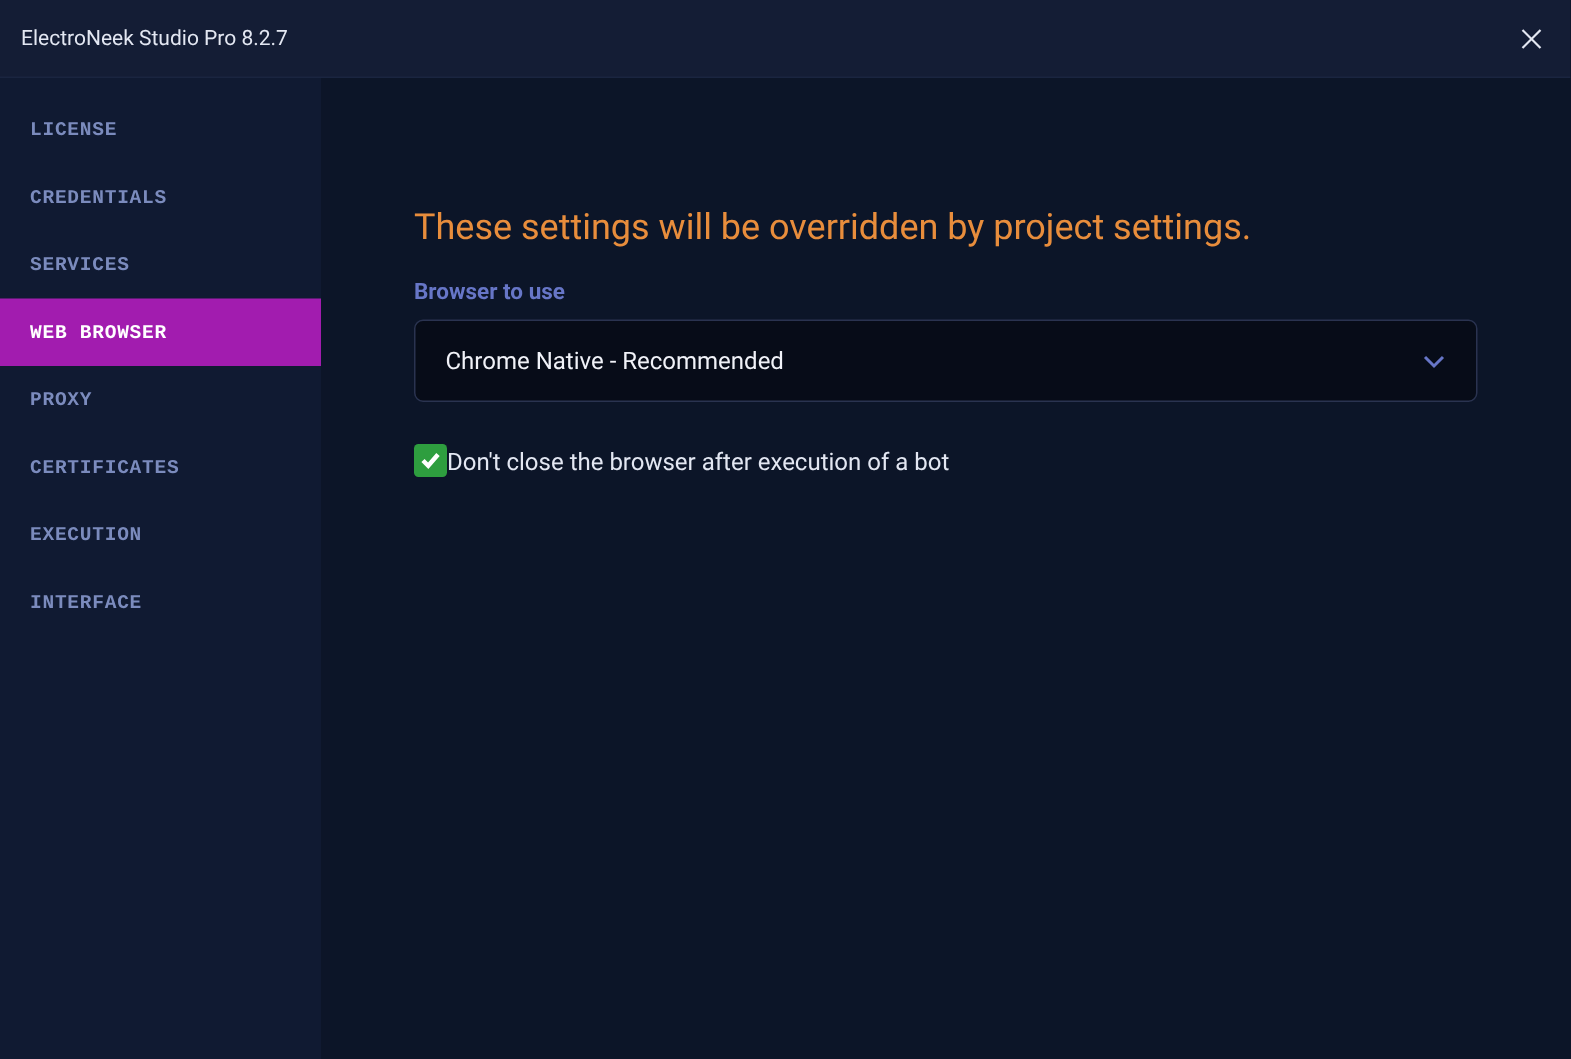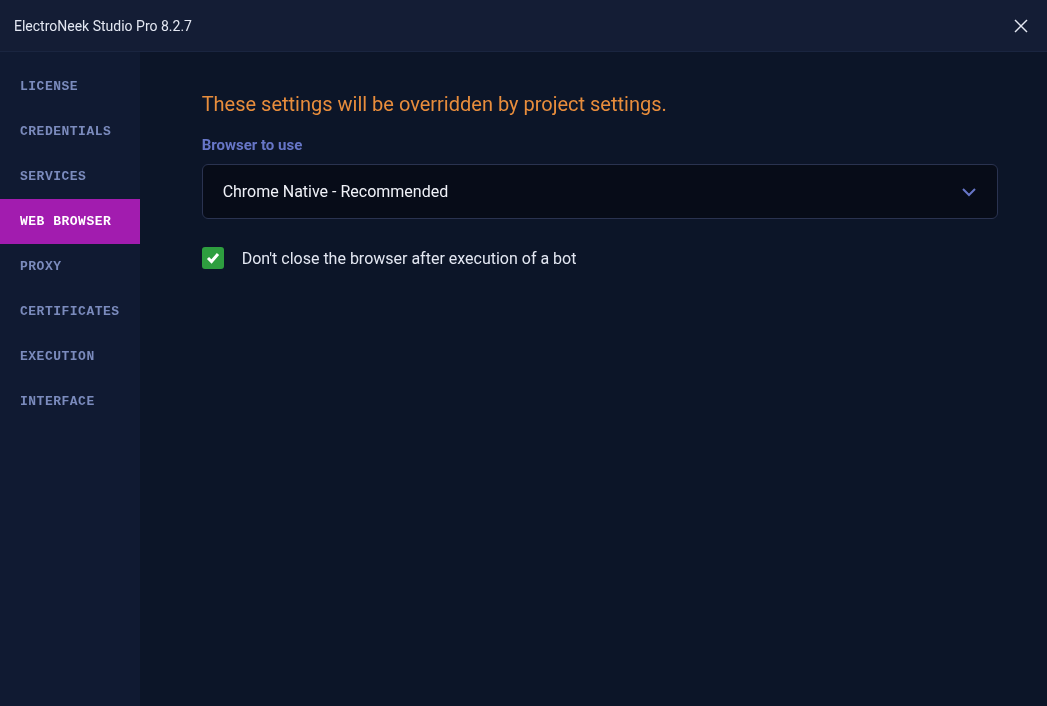--- a/index.html
+++ b/index.html
@@ -63,32 +63,33 @@
       background: #a21caf;
       color: #ffffff;
     }
     .main {
       flex: 1;
       padding: 40px 62px;
       background: #0c1528;
     }
     .warning-text {
       color: #e88d3c;
-      font-size: 20px;
+      font-size: 24px;
       font-weight: 400;
       margin-bottom: 20px;
+      margin-top: 45px;
     }
     .field-label {
       color: #6776c7;
       font-size: 15px;
       font-weight: 700;
       margin-bottom: 10px;
     }
     .select-box {
-      width: 796px;
+      width: 709px;
       height: 55px;
       background: #070c18;
       border: 1px solid #2a3350;
       border-radius: 6px;
       display: flex;
       align-items: center;
       justify-content: space-between;
       padding: 0 20px;
       cursor: pointer;
       margin-bottom: 28px;
@@ -99,21 +100,20 @@
       font-weight: 400;
     }
     .chevron-icon svg {
       stroke: #6776c7;
       stroke-width: 2;
       fill: none;
     }
     .checkbox-row {
       display: flex;
       align-items: center;
-      gap: 18px;
       text-align: right;
     }
     .checkbox {
       width: 22px;
       height: 22px;
       background: #2e9e3f;
       border-radius: 3px;
       display: flex;
       align-items: center;
       justify-content: center;

